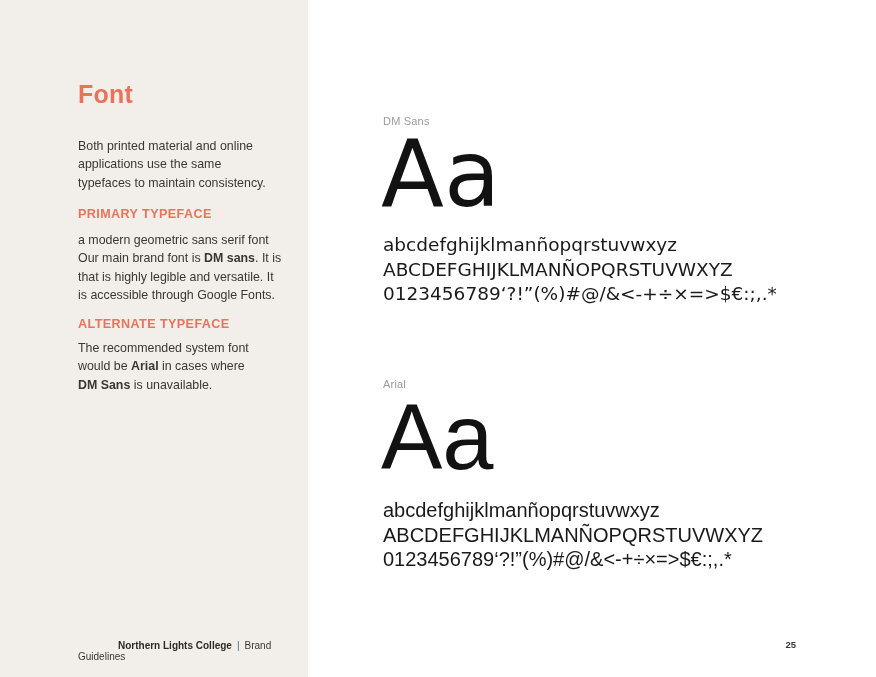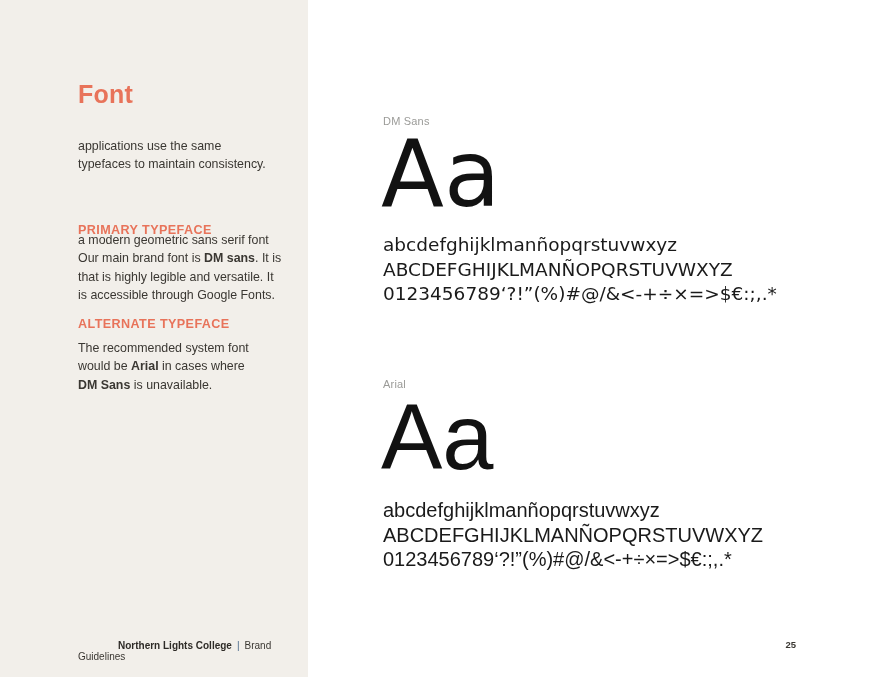--- a/index.html
+++ b/index.html
@@ -9,21 +9,21 @@
 
   
   .sidebar { position:absolute; left:0; top:0; width:308px; height:677px;
              background:#F2EFEA; }
   .title { position:absolute; left:78px; top:80px; font-size:25px;
            font-weight:700; color:#E8735A; letter-spacing:0.2px; }
   .intro { position:absolute; left:78px; top:137px; font-size:12.4px;
            line-height:18.4px; color:#3A3732; }
   .sec-h { position:absolute; left:78px; font-size:12.6px; font-weight:700;
            color:#E8735A; letter-spacing:0.4px; }
-  .sec1-h { top:223px; }
+  .sec1-h { top:207px; }
   .sec2-h { top:317px; }
   .para { position:absolute; left:78px; font-size:12.4px; line-height:18.4px;
           color:#3A3732; }
   .sec1-p { top:231px; }
   .sec2-p { top:339px; }
   .para .b { font-weight:700; }
   .footer { position:absolute; left:78px; top:640px; font-size:10px;
             color:#2E2B27; }
   .footer .brand { font-weight:700;margin-left:40px; }
   .footer .sep { color:#4A6A8C; margin:0 5px; }
@@ -49,20 +49,21 @@
 </style>
 </head>
 <body>
 
 <div class="page">
 
   <aside class="sidebar">
     <h1 class="title">Font</h1>
 
     <div class="intro">
+        <div>Both printed material and online</div>
         <div>applications use the same</div>
         <div>typefaces to maintain consistency.</div>
       </div>
 
     <h2 class="sec-h sec1-h">PRIMARY TYPEFACE</h2>
     <div class="para sec1-p">
         <div><span>a modern geometric sans serif font</span></div>
         <div><span>Our main brand font is </span><span class="b">DM sans</span><span>. It is</span></div>
         <div><span>that is highly legible and versatile. It</span></div>
         <div><span>is accessible through Google Fonts.</span></div>

